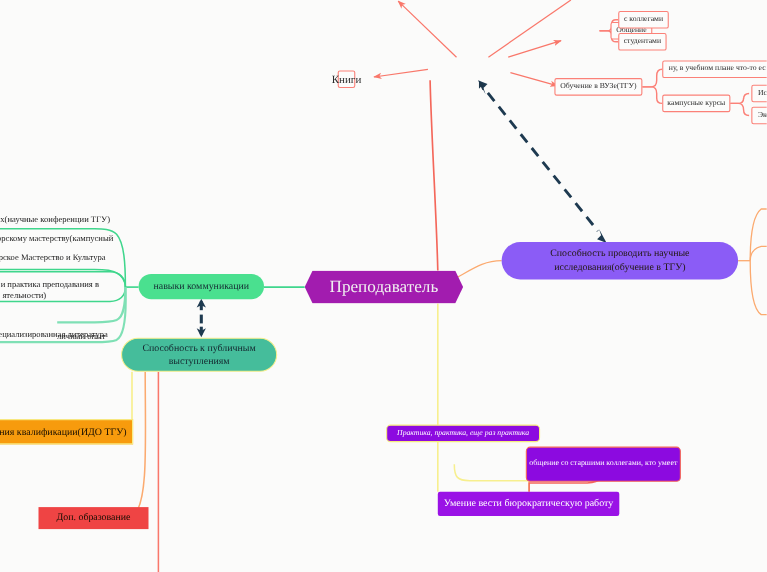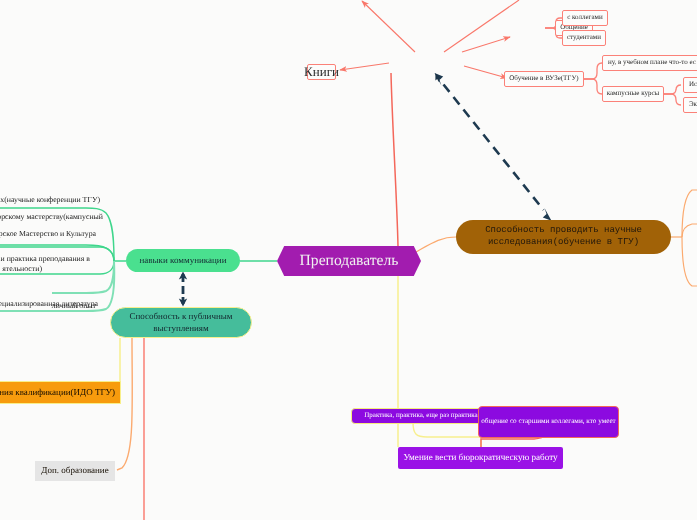--- a/index.html
+++ b/index.html
@@ -14,21 +14,21 @@
   .node.wrap{white-space:normal;}
 
   #n-center{color:#f0f0f0;font-size:15.6px;background:#a21caf;
      clip-path:polygon(0% 50%, 5% 0%, 95% 0%, 100% 50%, 95% 100%, 5% 100%);}
 
   .red-fill{background:#ef5d4e;color:#ffffff;border-radius:5px;}
   .red-out{background:#fcfcfb;color:#2b2b2b;border:1.6px solid #fb8178;border-radius:2px;}
   .green-fill{background:#4ae08f;color:#152a33;border-radius:12px;}
   .green-out{color:#222;background:transparent;}
   .teal-fill{background:#45bd9b;color:#14262e;border-radius:16px;border:1.6px solid #f7ef8e;}
-  .orange-fill{background:#a16207;color:#20170d;border-radius:17px;font-family:Liberation Mono, monospace;}
+  .orange-fill{background:#8b5cf6;color:#20170d;border-radius:17px;}
   .amber-fill{background:#f79b0d;color:#150d02;}
   .violet-fill{background:#8c0ae0;color:#fff;border-radius:4px;}
   .violet-big{background:#9a12e6;color:#fff;border-radius:2px;}
   #cursor{position:absolute;pointer-events:none;}
 </style>
 </head>
 <body>
 
 <div id="stage">
   <svg id="edges" width="697" height="520">
@@ -102,21 +102,21 @@
       <path d="M434.5 73.0 L 443.2 76.4 L 439.5 79.9 L 441.4 85.6 Z"></path>
       <path d="M551.5 220.8 L 542.8 217.4 L 546.5 213.9 L 544.6 208.2 Z"></path>
     </g>
   </svg>
 
   <div class="node" id="n-center" style="left:277px;top:246px;width:144px;height:30px;">
     <span>Преподаватель</span>
   </div>
 
 
-  <div class="node red-out" style="left:307px;top:64px;width:29px;height:16px;font-size:13px;">
+  <div class="node red-out" style="left:307px;top:64px;width:16px;height:16px;font-size:10px;">
     <span>Книги</span>
   </div>
 
   <div class="node red-out" style="left:507px;top:20px;width:38px;height:16px;font-size:7px;margin-left:48px;">
     <span>Общение</span>
   </div>
 
   <div class="node red-out" style="left:562px;top:10px;width:46px;height:16px;font-size:7px;text-align:right;">
     <span>с коллегами</span>
   </div>
@@ -176,33 +176,33 @@
   </div>
 
   <div class="node teal-fill wrap" style="left:110px;top:307px;width:142px;height:31px;font-size:9px;">
     <span>Способность к публичным выступлениям</span>
   </div>
 
   <div class="node amber-fill" style="left:-42px;top:381px;width:163px;height:23px;font-size:9px;justify-content:flex-end;padding-right:5px;border:1.5px solid #f8ef89;">
     <span>ния квалификации(ИДО ТГУ)</span>
   </div>
 
-  <div class="node amber-fill" style="left:35px;top:461px;width:80px;height:20px;font-size:9px;background:#e5e5e5;">
+  <div class="node amber-fill" style="left:35px;top:461px;width:100px;height:20px;font-size:9px;background:#ef4444;">
     <span>Доп. образование</span>
   </div>
 
   <div class="node orange-fill wrap" style="left:456px;top:220px;width:215px;height:34px;font-size:9px;">
     <span>Способность проводить научные исследования(обучение в ТГУ)</span>
   </div>
 
   <div class="node violet-big" style="left:398px;top:447px;width:165px;height:22px;font-size:9.1px;">
     <span>Умение вести бюрократическую работу</span>
   </div>
 
-  <div class="node violet-fill" style="left:351px;top:408px;width:140px;height:16px;font-size:7px;border:1px solid #f6ec7e;">
+  <div class="node violet-fill" style="left:351px;top:386px;width:140px;height:16px;font-size:7px;border:1px solid #f6ec7e;font-style:italic;">
     <span>Практика, практика, еще раз практика</span>
   </div>
 
   <div class="node violet-fill" style="left:478px;top:406px;width:141px;height:32px;font-size:7.2px;border:1.3px solid #f4675a;">
     <span>общение со старшими коллегами, кто умеет</span>
   </div>
 
   <svg id="cursor" width="9" height="11" viewBox="0 0 9 11" style="left:434.5px;top:72.5px;">
     <path d="M0.4 0.2 L0.4 7.6 L2.2 5.9 L3.5 8.8 L4.8 8.3 L3.6 5.5 L6.3 5.5 Z" fill="#1c3549"></path>
   </svg>

